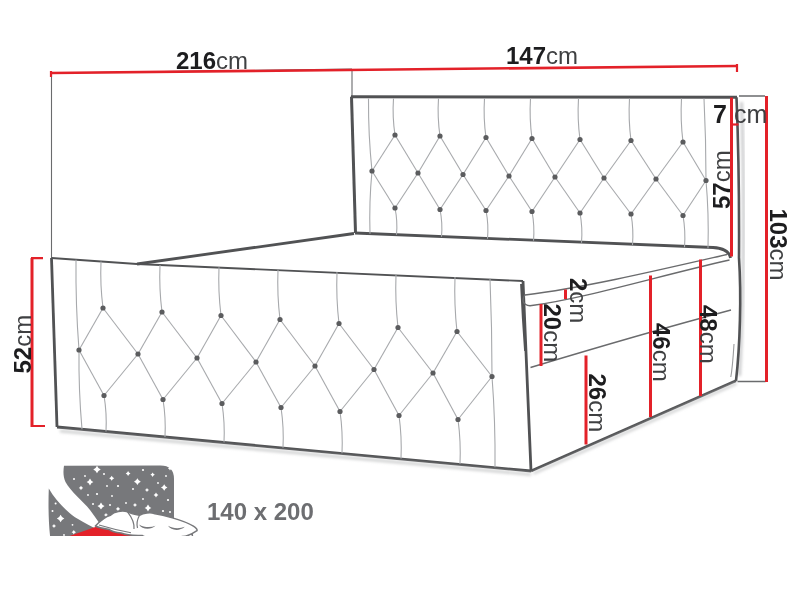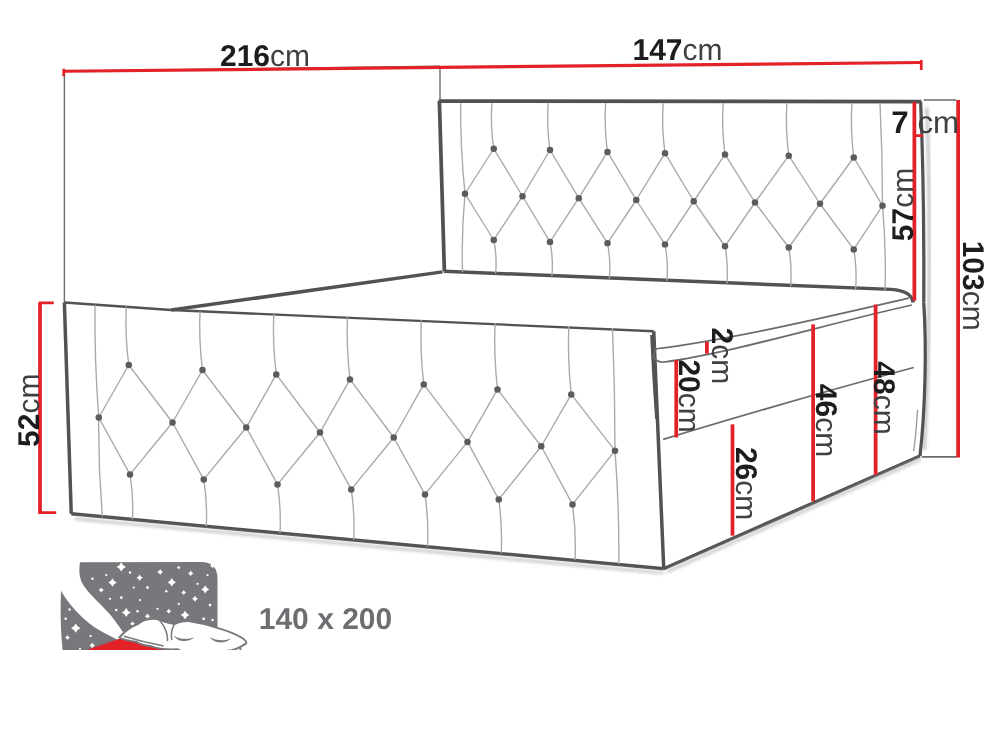--- a/index.html
+++ b/index.html
@@ -1,16 +1,16 @@
 <!DOCTYPE html>
 <html><head>
 <meta charset="utf-8">
 <style>
 html,body{margin:0;padding:0;background:#fff;}
-#page{position:relative;width:800px;height:520px;overflow:hidden;font-family:"Liberation Sans",sans-serif;}
+#page{position:relative;width:800px;height:520px;overflow:hidden;font-family:"Liberation Sans",sans-serif;margin-top:16px;}
 text{font-family:"Liberation Sans",sans-serif;}
 </style>
 </head>
 <body>
 <div id="page">
 <svg width="800" height="600" viewBox="0 0 800 600">
 <path d="M51.5,57 L352,53 M352,53 L352,80 M51.5,57 L51.5,242" fill="none" stroke="#6a6b6d" stroke-width="1.1"></path>
 <path d="M351,80.8 L737,81.2" fill="none" stroke="#515254" stroke-width="3"></path>
 <path d="M351.5,80.8 L355.5,217" fill="none" stroke="#515254" stroke-width="3"></path>
 <path d="M736.5,81.2 C738.5,130 739.3,190 739,242" fill="none" stroke="#515254" stroke-width="2.6"></path>

